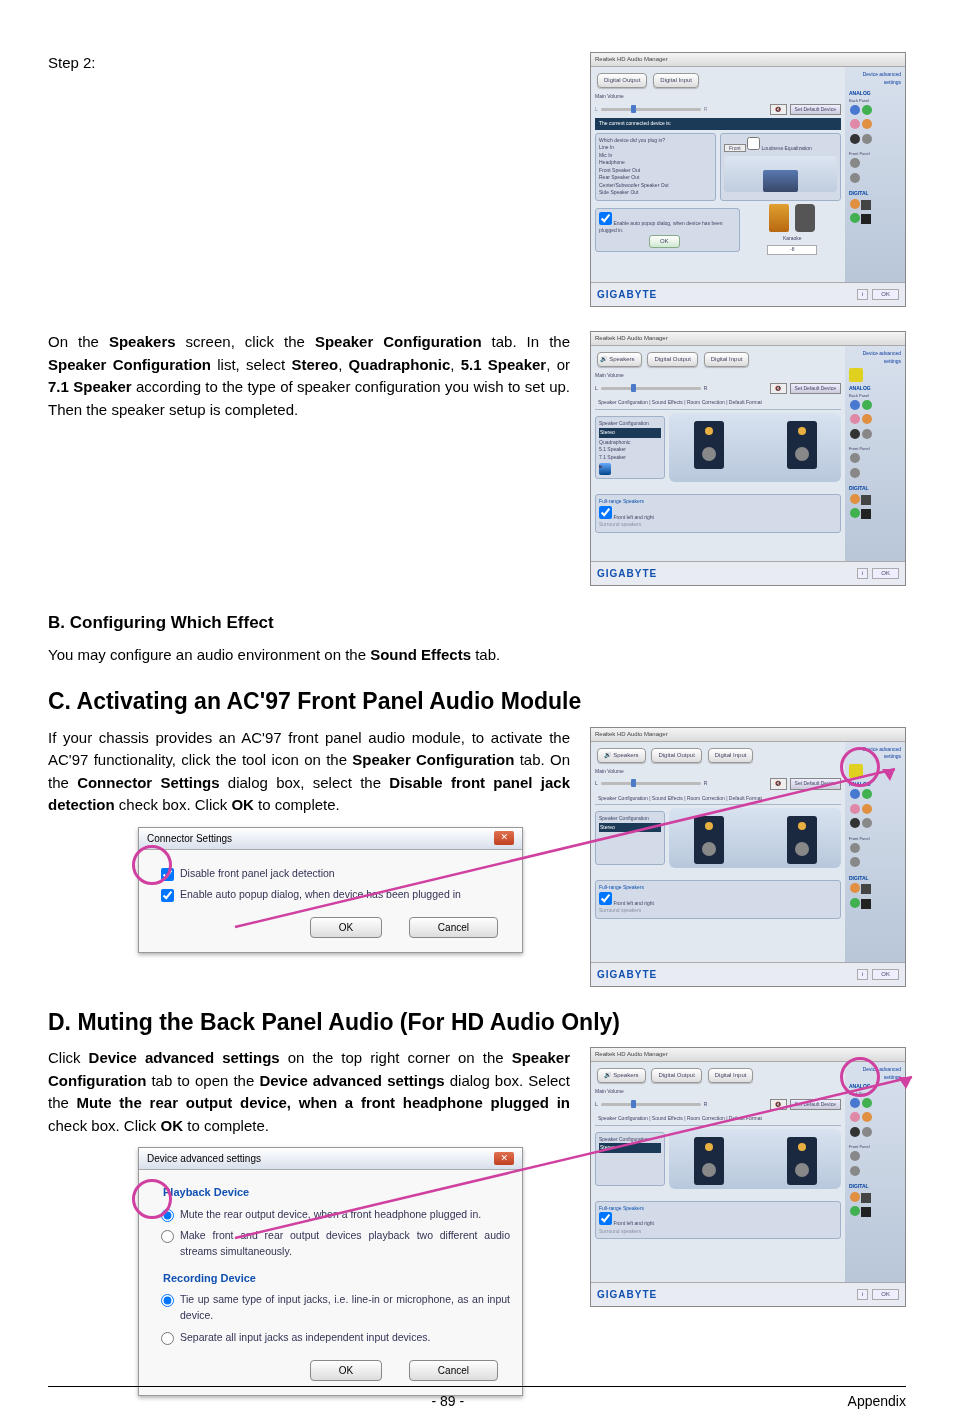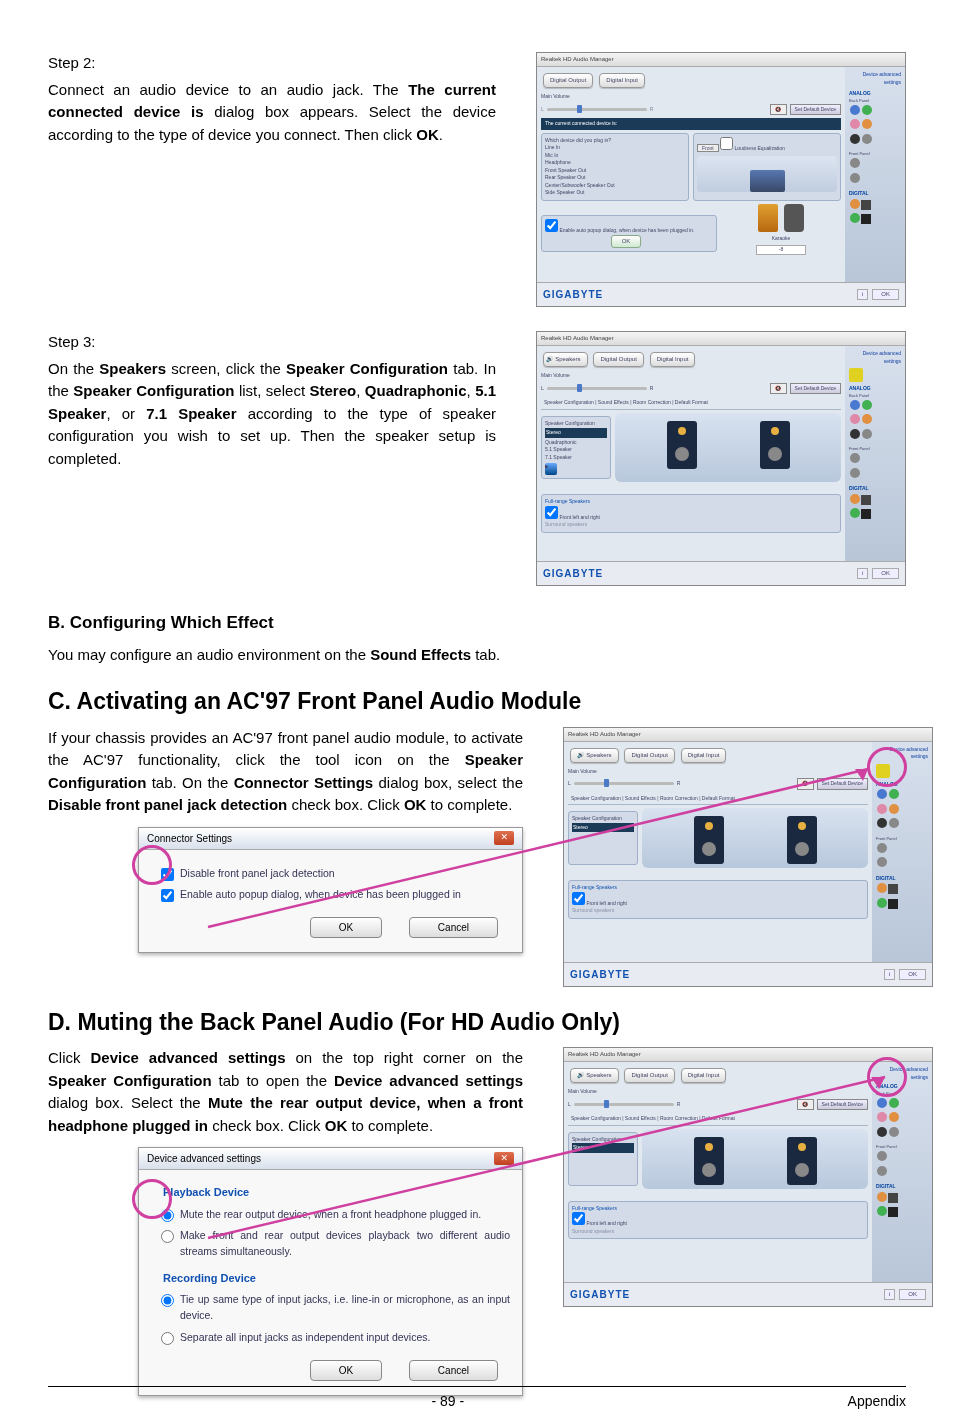--- a/index.html
+++ b/index.html
@@ -17,23 +17,22 @@
     .content-row {
       display: flex;
       gap: 20px;
       margin-bottom: 24px;
     }
     .text-col {
       flex: 1;
       text-align: justify;
     }
     .img-col {
-      width: 370px;
+      width: 316px;
       flex-shrink: 0;
-      margin-left: 20px;
     }
     .step-label {
       margin-bottom: 4px;
     }
     p { margin-bottom: 6px; }
     .bold { font-weight: bold; }
     .section-title {
       font-size: 17px;
       font-weight: bold;
       margin-top: 20px;
@@ -177,26 +176,20 @@
     .section-c-row { display:flex; gap:20px; align-items:flex-start; }
     .full-text { margin-bottom: 10px; }
     .dialog-wrap {position:relative;}
   </style>
 </head>
 <body>
 
 <div class="content-row">
   <div class="text-col">
     <p class="step-label">Step 2:</p>
-    <p>
-      <span>Connect an audio device to an audio jack. The </span>
-      <span class="bold">The current connected device is</span>
-      <span> dialog box appears. Select the device according to the type of device you connect. Then click </span>
-      <span class="bold">OK</span><span>.</span>
-    </p>
   </div>
   <div class="img-col">
     <div class="screenshot shot-large">
       <div class="titlebar">
           <span>Realtek HD Audio Manager</span>
         </div>
       <div class="body">
         <div class="main-area">
           <div>
             <span class="tab-btn">Digital Output</span>
@@ -265,21 +258,20 @@
         <span class="giga">GIGABYTE</span>
         <span style="margin-left:auto;padding:0 4px;border:1px solid #aaa;background:#eef;font-size:6px;">i</span>
         <span style="margin-left:4px;padding:0 8px;border:1px solid #aaa;background:#eef;font-size:6px;">OK</span>
       </div>
     </div>
   </div>
 </div>
 
 <div class="content-row">
   <div class="text-col">
-    <p class="step-label">Step 3:</p>
     <p>
       <span>On the </span><span class="bold">Speakers</span><span> screen, click the </span><span class="bold">Speaker Configuration</span><span> tab. In the </span><span class="bold">Speaker Configuration</span><span> list, select </span><span class="bold">Stereo</span><span>, </span><span class="bold">Quadraphonic</span><span>, </span><span class="bold">5.1 Speaker</span><span>, or </span><span class="bold">7.1 Speaker</span><span> according to the type of speaker configuration you wish to set up. Then the speaker setup is completed.</span>
     </p>
   </div>
   <div class="img-col">
     <div class="screenshot shot-large">
       <div class="titlebar">
           <span>Realtek HD Audio Manager</span>
         </div>
       <div class="body">

